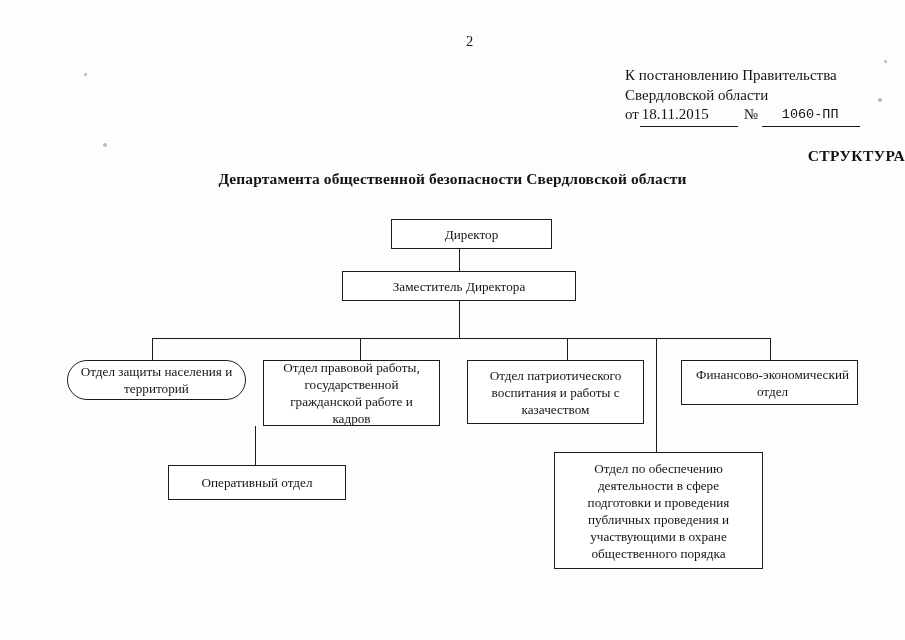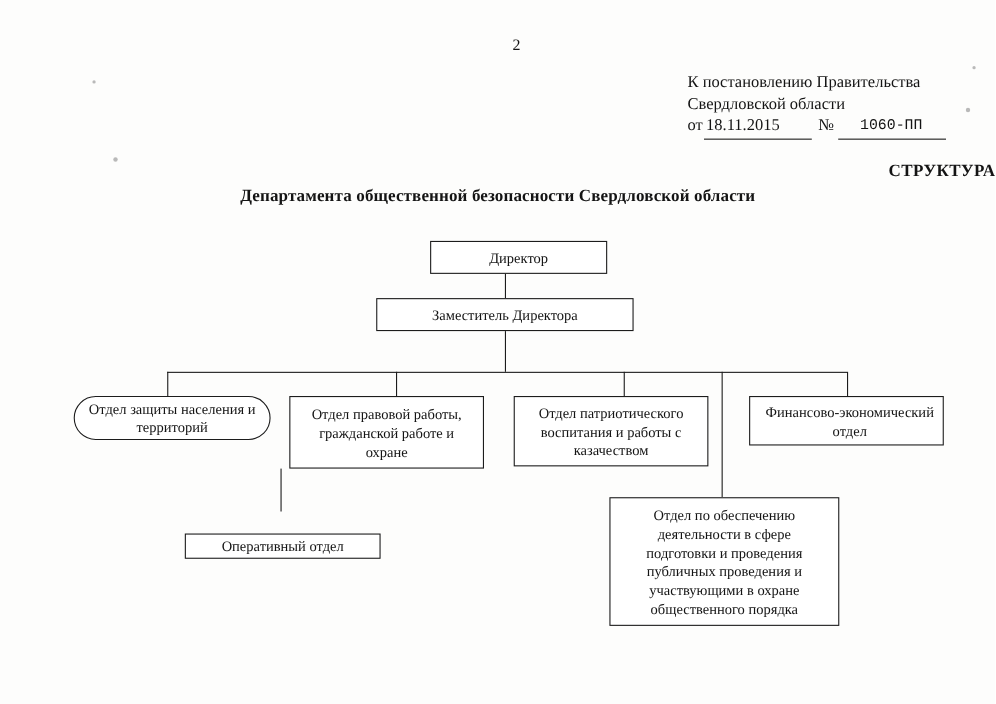--- a/index.html
+++ b/index.html
@@ -150,43 +150,44 @@
   <div class="node" style="left:67px; top:360px; width:179px; height:40px;border-radius:20px;">
     <span>
       <span>Отдел защиты населения и</span>
       <span>территорий</span>
     </span>
   </div>
 
   <div class="node" style="left:263px; top:360px; width:177px; height:66px;">
     <span>
       <span>Отдел правовой работы,</span>
+      <span>государственной</span>
       <span>гражданской работе и</span>
-      <span>охране</span>
+      <span>кадров</span>
     </span>
   </div>
 
   <div class="node" style="left:467px; top:360px; width:177px; height:64px;">
     <span>
       <span>Отдел патриотического</span>
       <span>воспитания и работы с</span>
       <span>казачеством</span>
     </span>
   </div>
 
   <div class="node" style="left:681px; top:360px; width:177px; height:45px;padding-left:12px;">
     <span>
       <span>Финансово-экономический</span>
       <span>отдел</span>
     </span>
   </div>
 
   <div class="vline" style="left:255px; top:426px; height:39px;"></div>
 
-  <div class="node" style="left:168px; top:465px; width:178px; height:23px;margin-top:20px;">
+  <div class="node" style="left:168px; top:465px; width:178px; height:35px;">
     <span>Оперативный отдел</span>
   </div>
 
   <div class="node" style="left:554px; top:452px; width:209px; height:117px;">
     <span>
       <span>Отдел по обеспечению</span>
       <span>деятельности в сфере</span>
       <span>подготовки и проведения</span>
       <span>публичных проведения и</span>
       <span>участвующими в охране</span>

